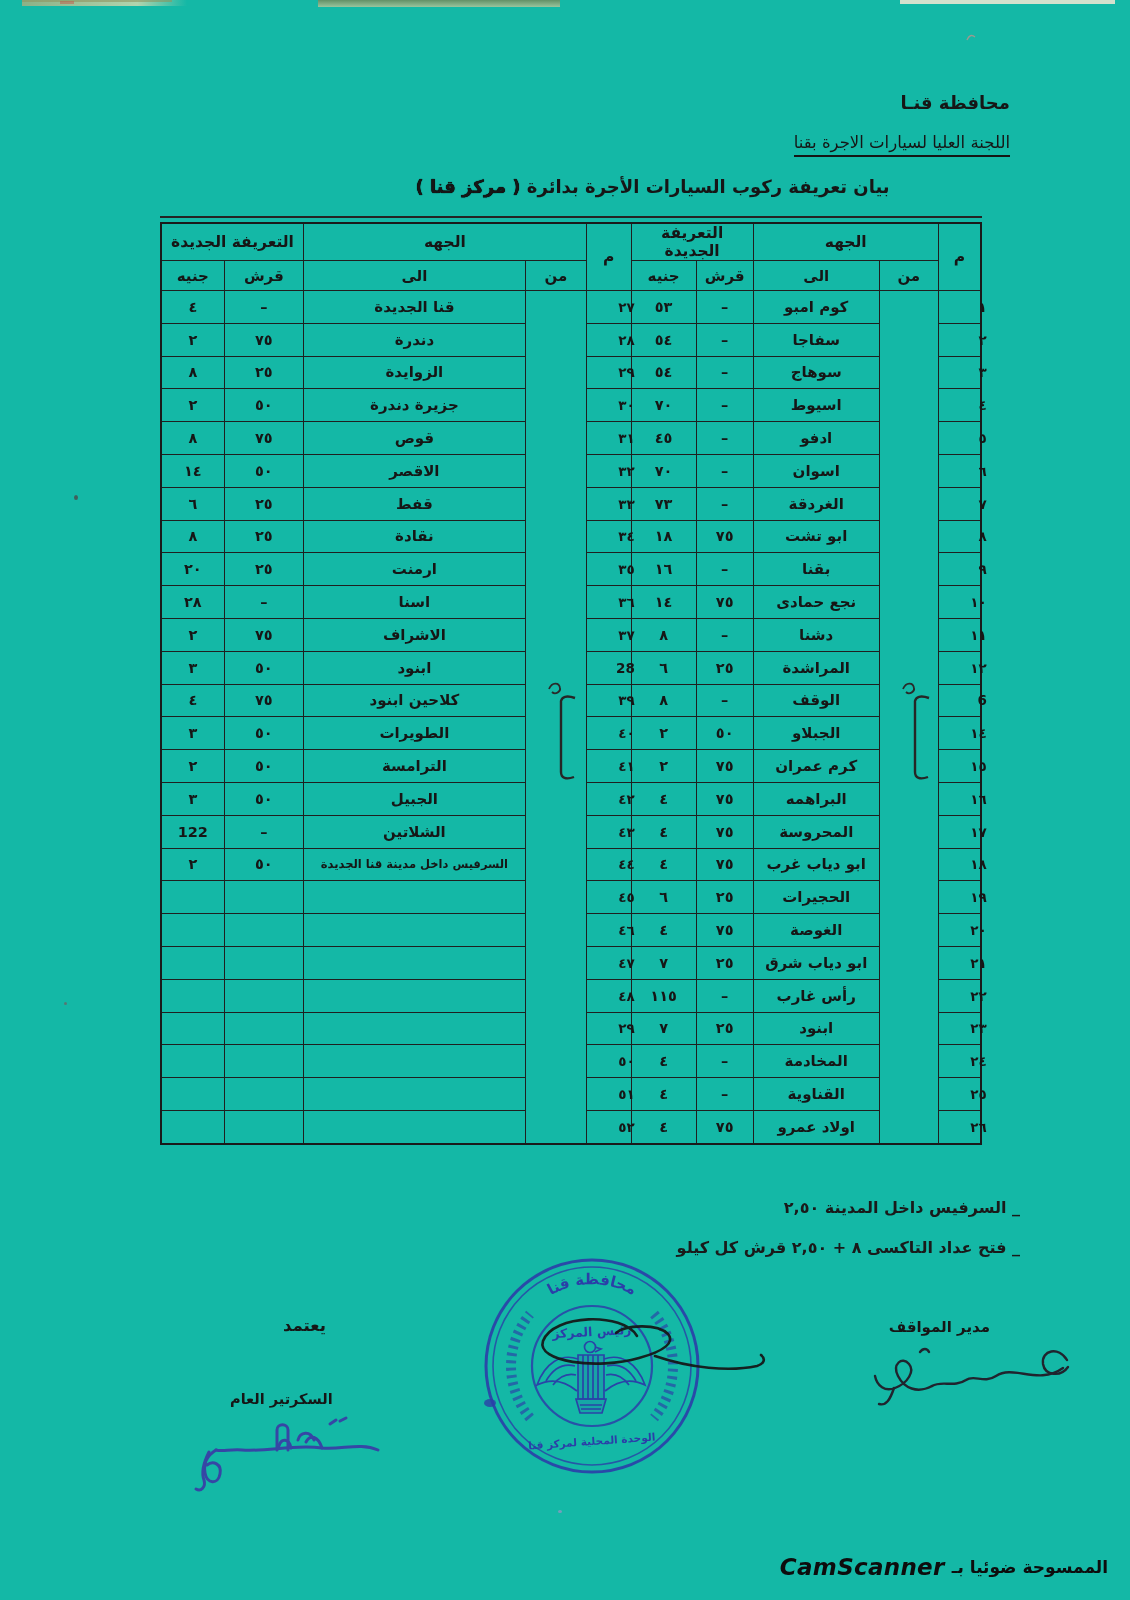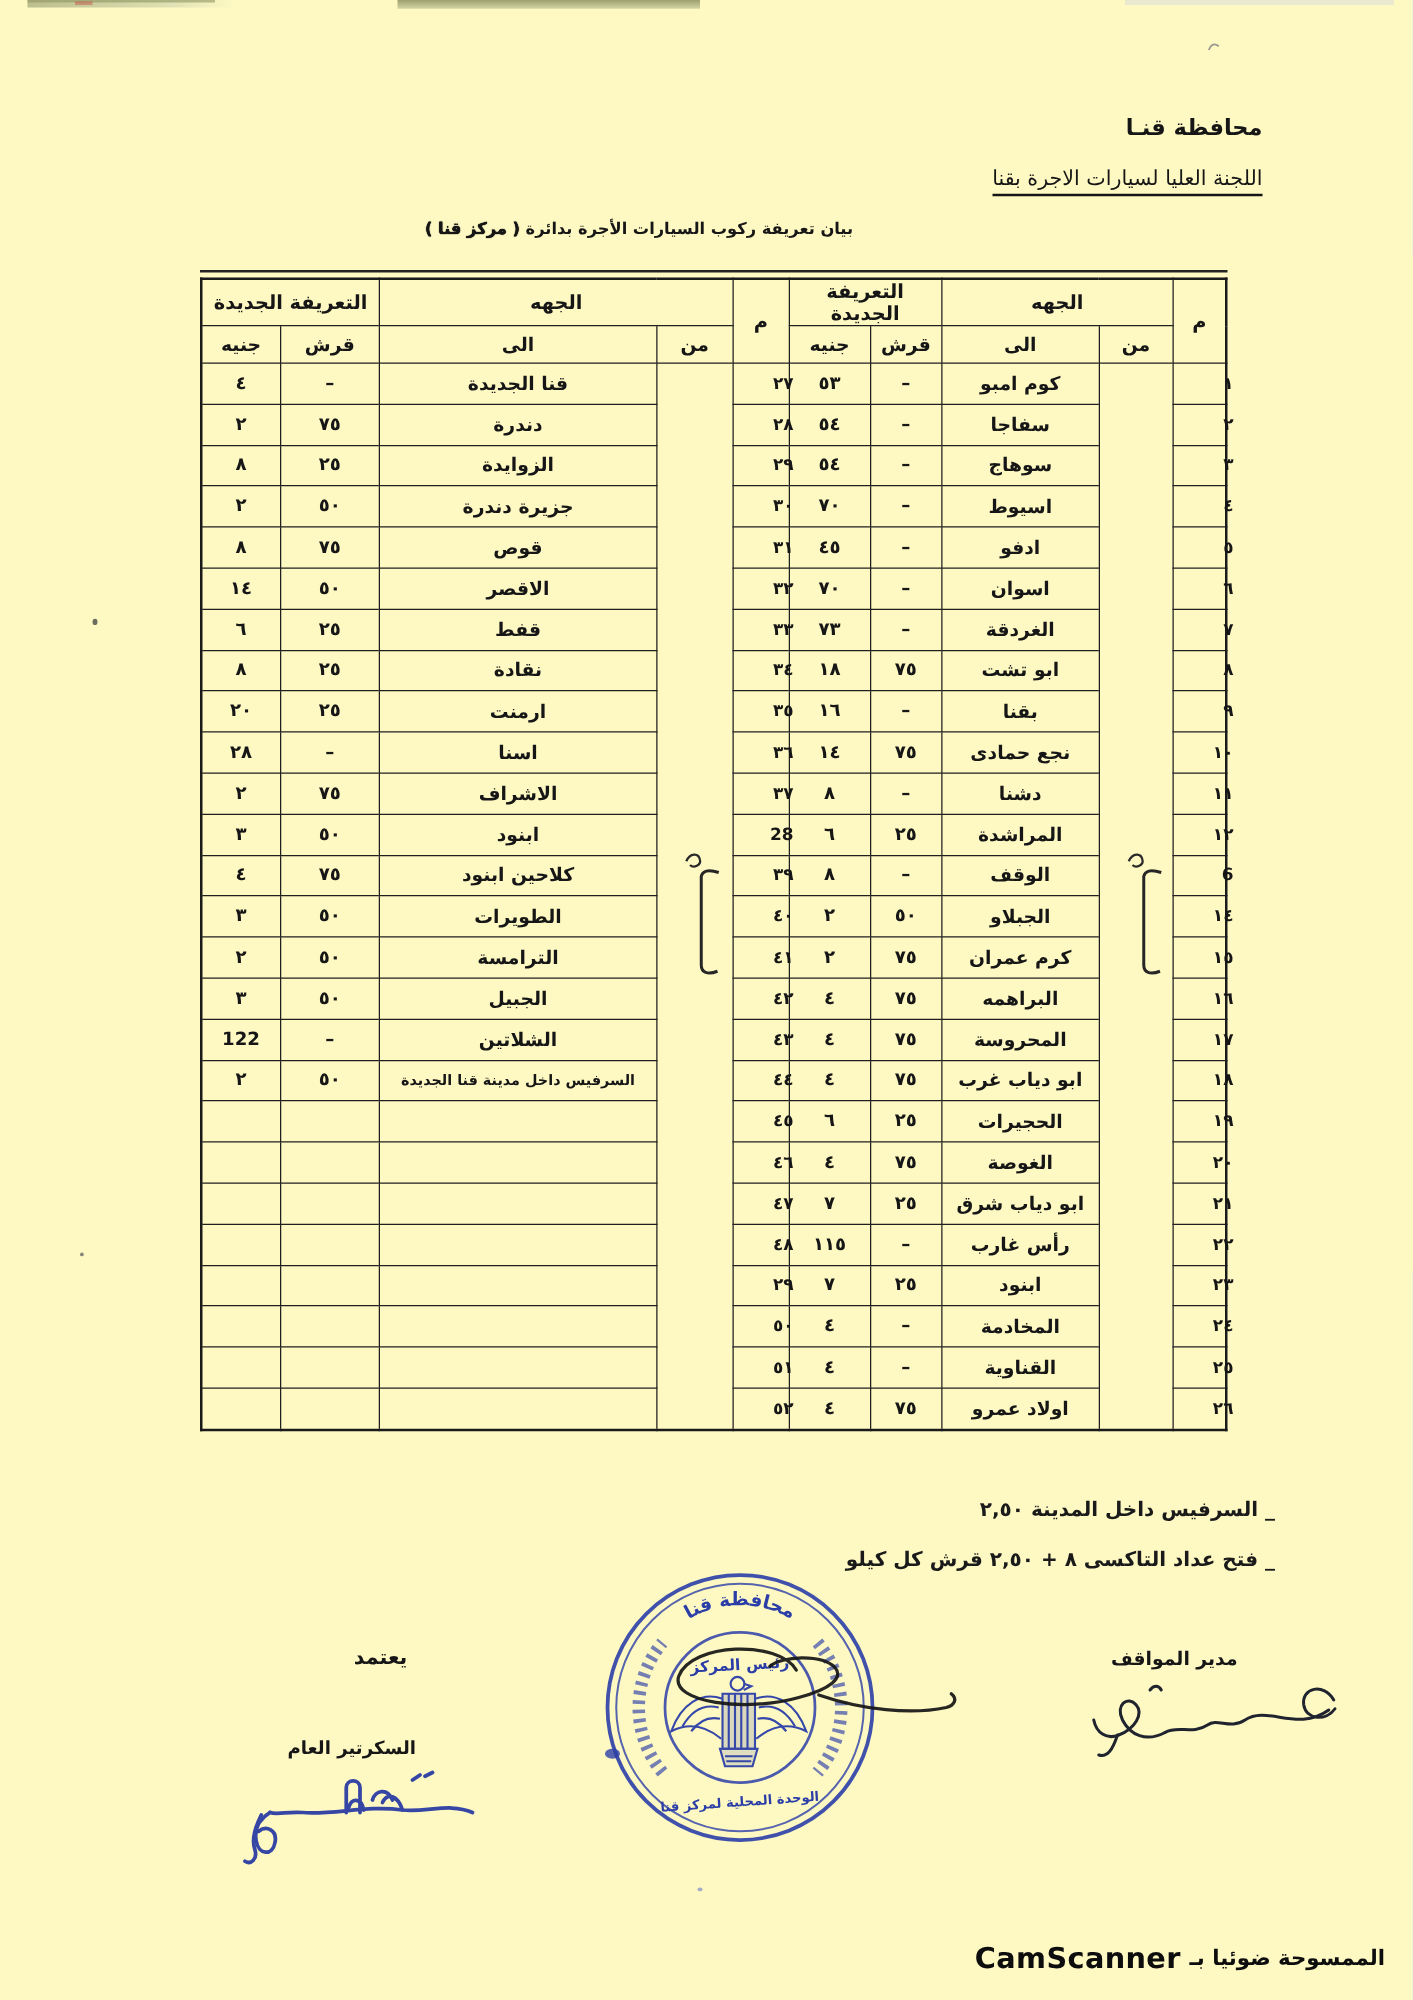--- a/index.html
+++ b/index.html
@@ -1,31 +1,31 @@
 <!DOCTYPE html>
 <html lang="ar"><head>
 <meta charset="utf-8">
 <style>
   html,body{margin:0;padding:0;background:#e8e8e8;}
-  .page{position:relative;width:1130px;height:1600px;margin:0 auto;background:#fef9c3;
+  .page{position:relative;width:1130px;height:1600px;margin:0 auto;background:#14b8a6;
         font-family:"DejaVu Sans",sans-serif;color:#161616;overflow:hidden;}
   
   .smudge{position:absolute;top:0;}
   .smudge.s1{left:22px;width:165px;height:6px;background:linear-gradient(90deg,#aab07f,#d8dbb0 70%,rgba(216,219,176,0));opacity:.8;}
   .smudge.s1b{left:22px;width:150px;height:2px;background:#8f9460;opacity:.6;}
   .smudge.s2{left:318px;width:242px;height:7px;background:linear-gradient(180deg,#7d8352,#c6c99b);opacity:.75;}
   .smudge.s3{left:900px;width:215px;height:4px;background:#e9e6d2;opacity:.9;}
   .smudge.red{left:60px;top:1px;width:14px;height:3px;background:#c4584a;opacity:.5;}
   .speck{position:absolute;border-radius:50%;}
   
   .gov-title{position:absolute;top:92px;right:120px;font-size:18px;font-weight:bold;direction:rtl;letter-spacing:.5px;}
   .committee{position:absolute;top:133px;right:120px;font-size:16.5px;font-weight:normal;direction:rtl;
              border-bottom:2.2px solid #151515;padding-bottom:3px;}
-  .doc-title{position:absolute;top:176px;left:340px;width:625px;text-align:left;direction:rtl;
-             font-size:13px;font-weight:bold;}
+  .doc-title{position:absolute;top:176px;left:340px;width:625px;text-align:center;direction:rtl;
+             font-size:18px;font-weight:bold;}
   .doc-title .tb{text-shadow:0 0 .7px #000,0 0 .7px #000;}
   
   .top-rule{position:absolute;left:160px;top:216px;width:822px;height:2px;background:#242424;}
   table.fare-table{position:absolute;left:160px;top:222px;width:822px;border-collapse:collapse;direction:rtl;
                    table-layout:fixed;border:2.5px solid #1a1a1a;}
   .fare-table th,.fare-table td{border:1.5px solid #1f1f1f;font-weight:bold;text-align:center;vertical-align:middle;padding:0;}
   .fare-table thead tr:first-child th{height:34px;font-size:15.5px;}
   .fare-table thead tr:last-child th{height:29px;font-size:15px;}
   .fare-table td{height:31.8px;font-size:14.5px;}
   .fare-table td.dest{font-size:15px;}
@@ -38,21 +38,21 @@
   
   .stops-label{position:absolute;top:1318px;right:140px;font-size:15px;font-weight:bold;direction:rtl;}
   .approve-label{position:absolute;top:1316px;left:283px;font-size:16.5px;font-weight:bold;direction:rtl;}
   .secretary-label{position:absolute;top:1391px;left:230px;font-size:14.5px;font-weight:bold;direction:rtl;}
   .sig{position:absolute;}
   .stamp{position:absolute;left:477px;top:1251px;width:230px;height:230px;}
   .stamp text{font-family:"DejaVu Sans",sans-serif;font-weight:bold;}
   
   .footer{position:absolute;top:1554px;right:22px;direction:rtl;display:flex;align-items:center;gap:7px;color:#0d0d0d;}
   .footer .ar{font-size:17px;font-weight:bold;}
-  .footer .latin{font-size:23px;font-weight:bold;letter-spacing:.3px;}
+  .footer .latin{font-size:23px;font-weight:bold;letter-spacing:.3px;font-style:italic;}
   .bracket{position:absolute;width:34px;height:110px;}
   .tiny-mark{position:absolute;left:964px;top:30px;width:14px;height:14px;}
 </style>
 </head>
 <body>
 
 <div class="page">
 
   <div class="smudge s1"></div>
   <div class="smudge s1b"></div>

